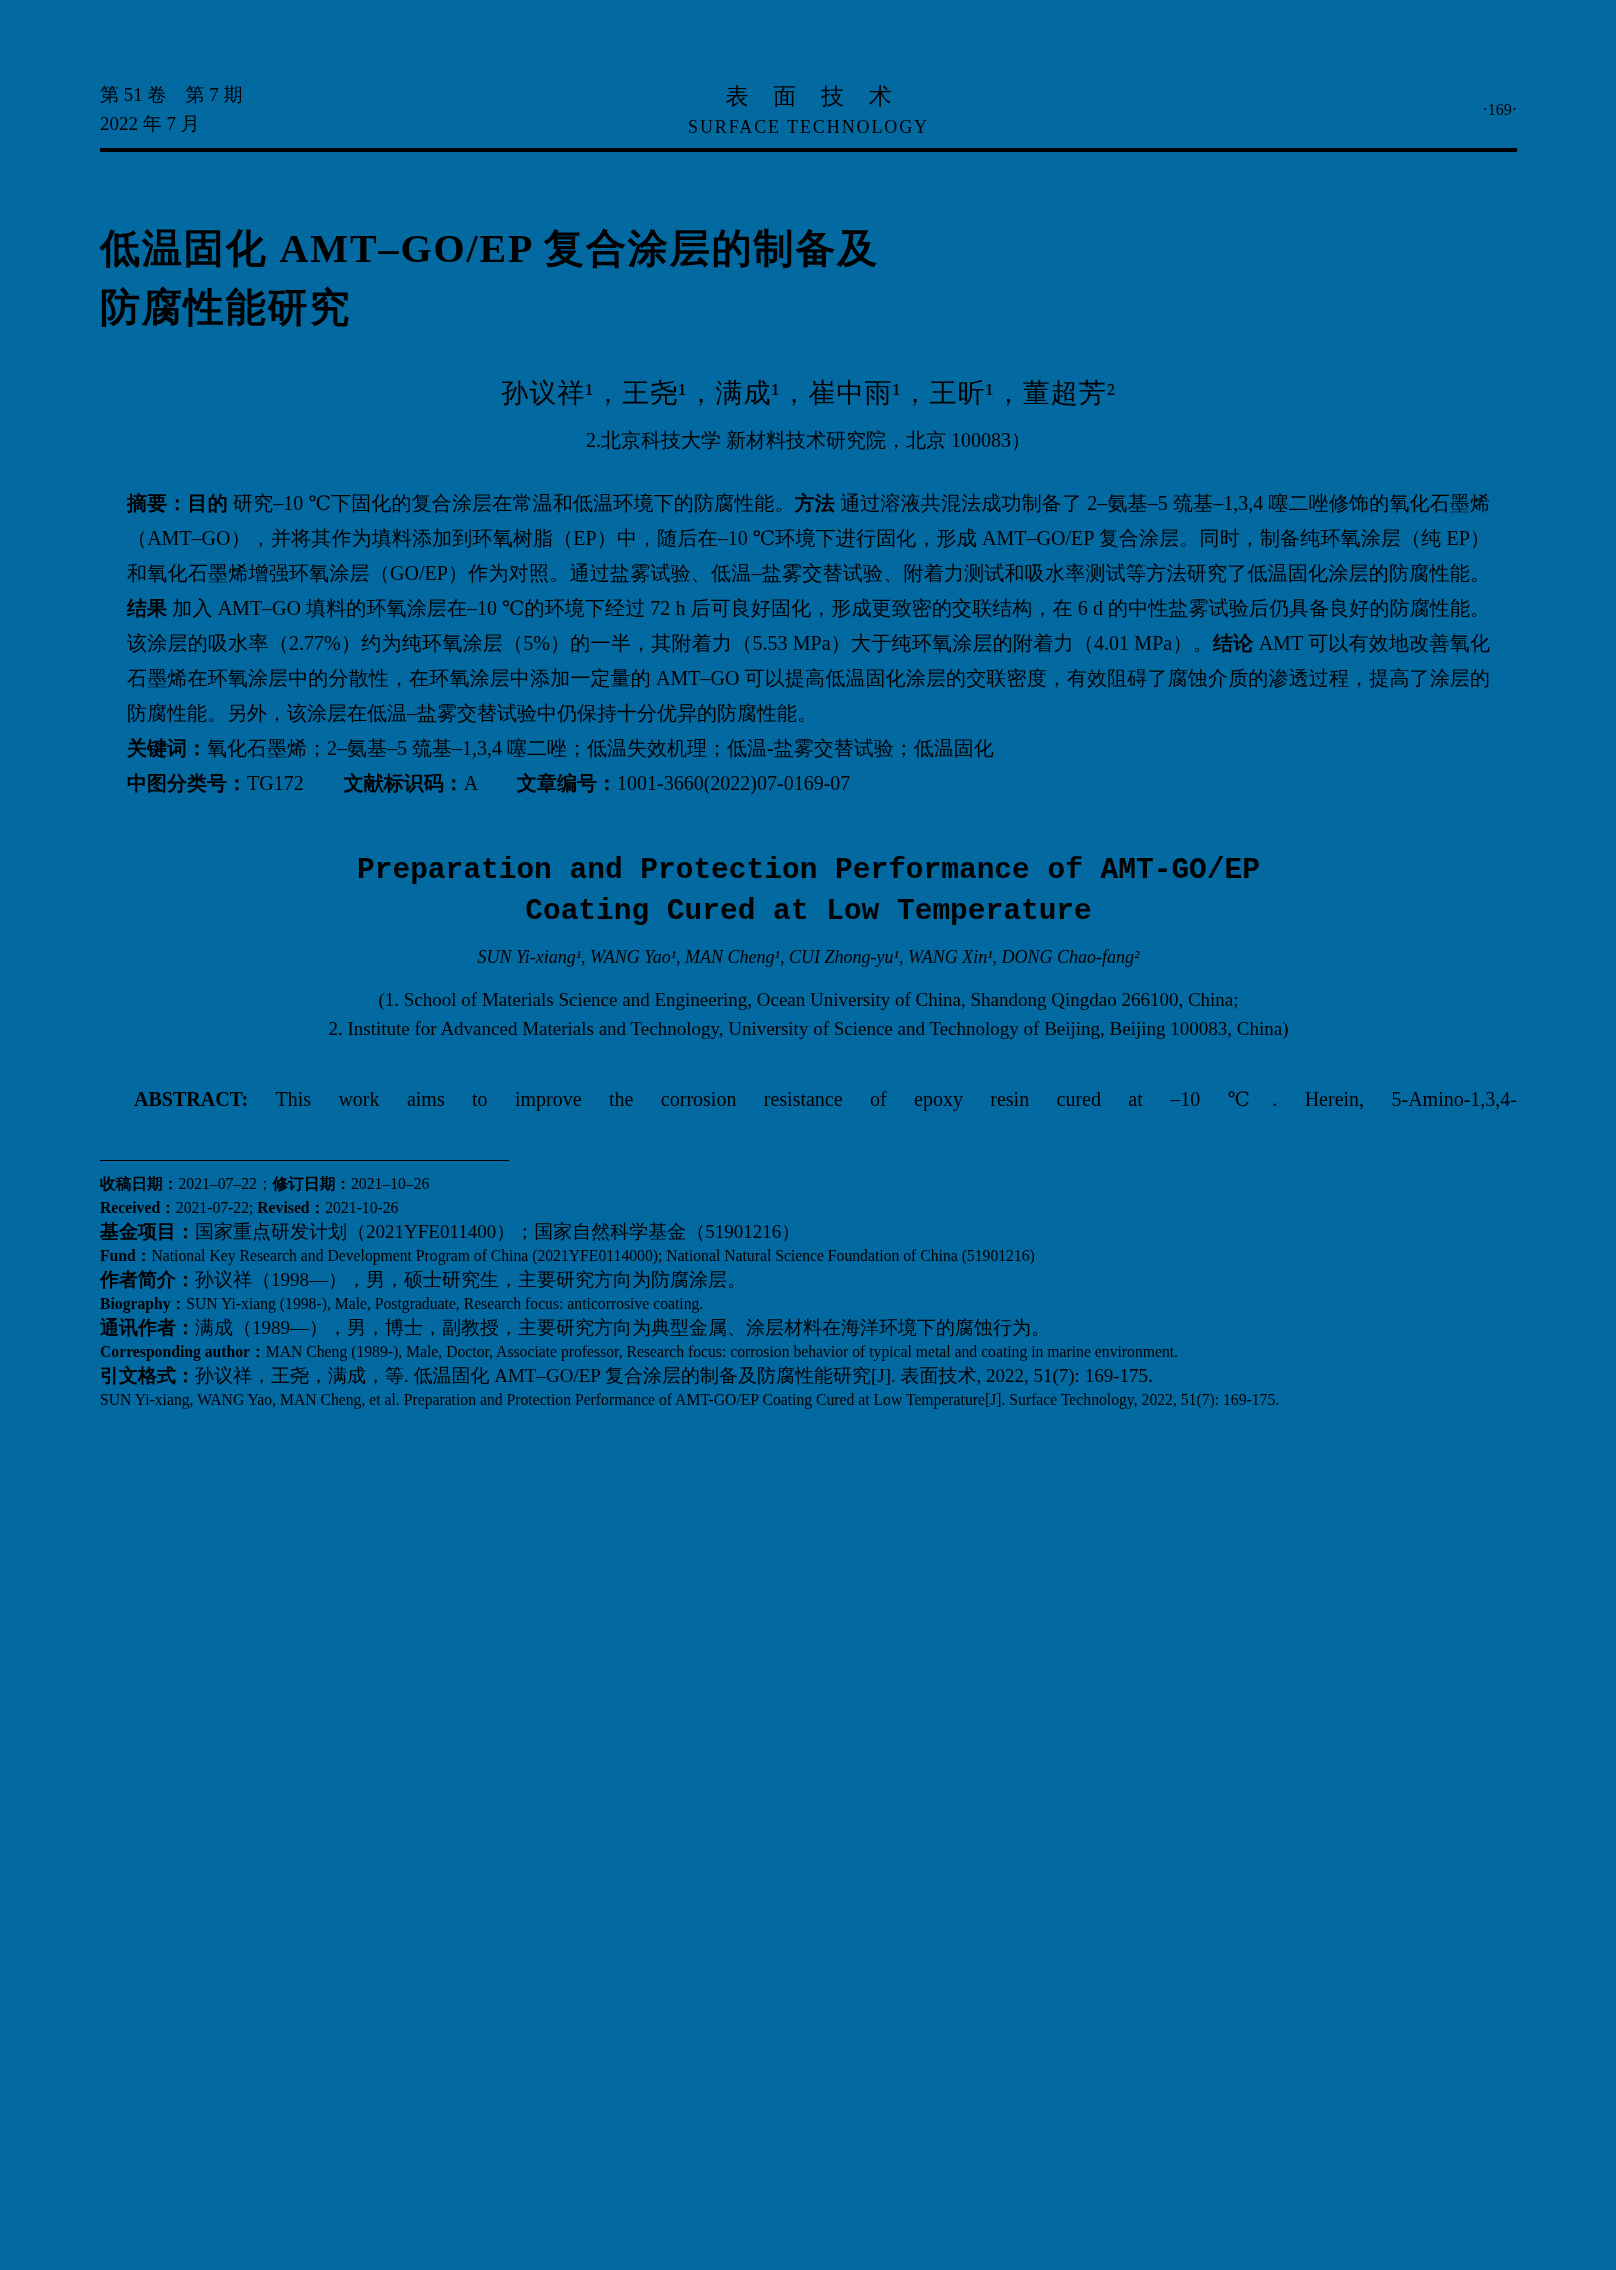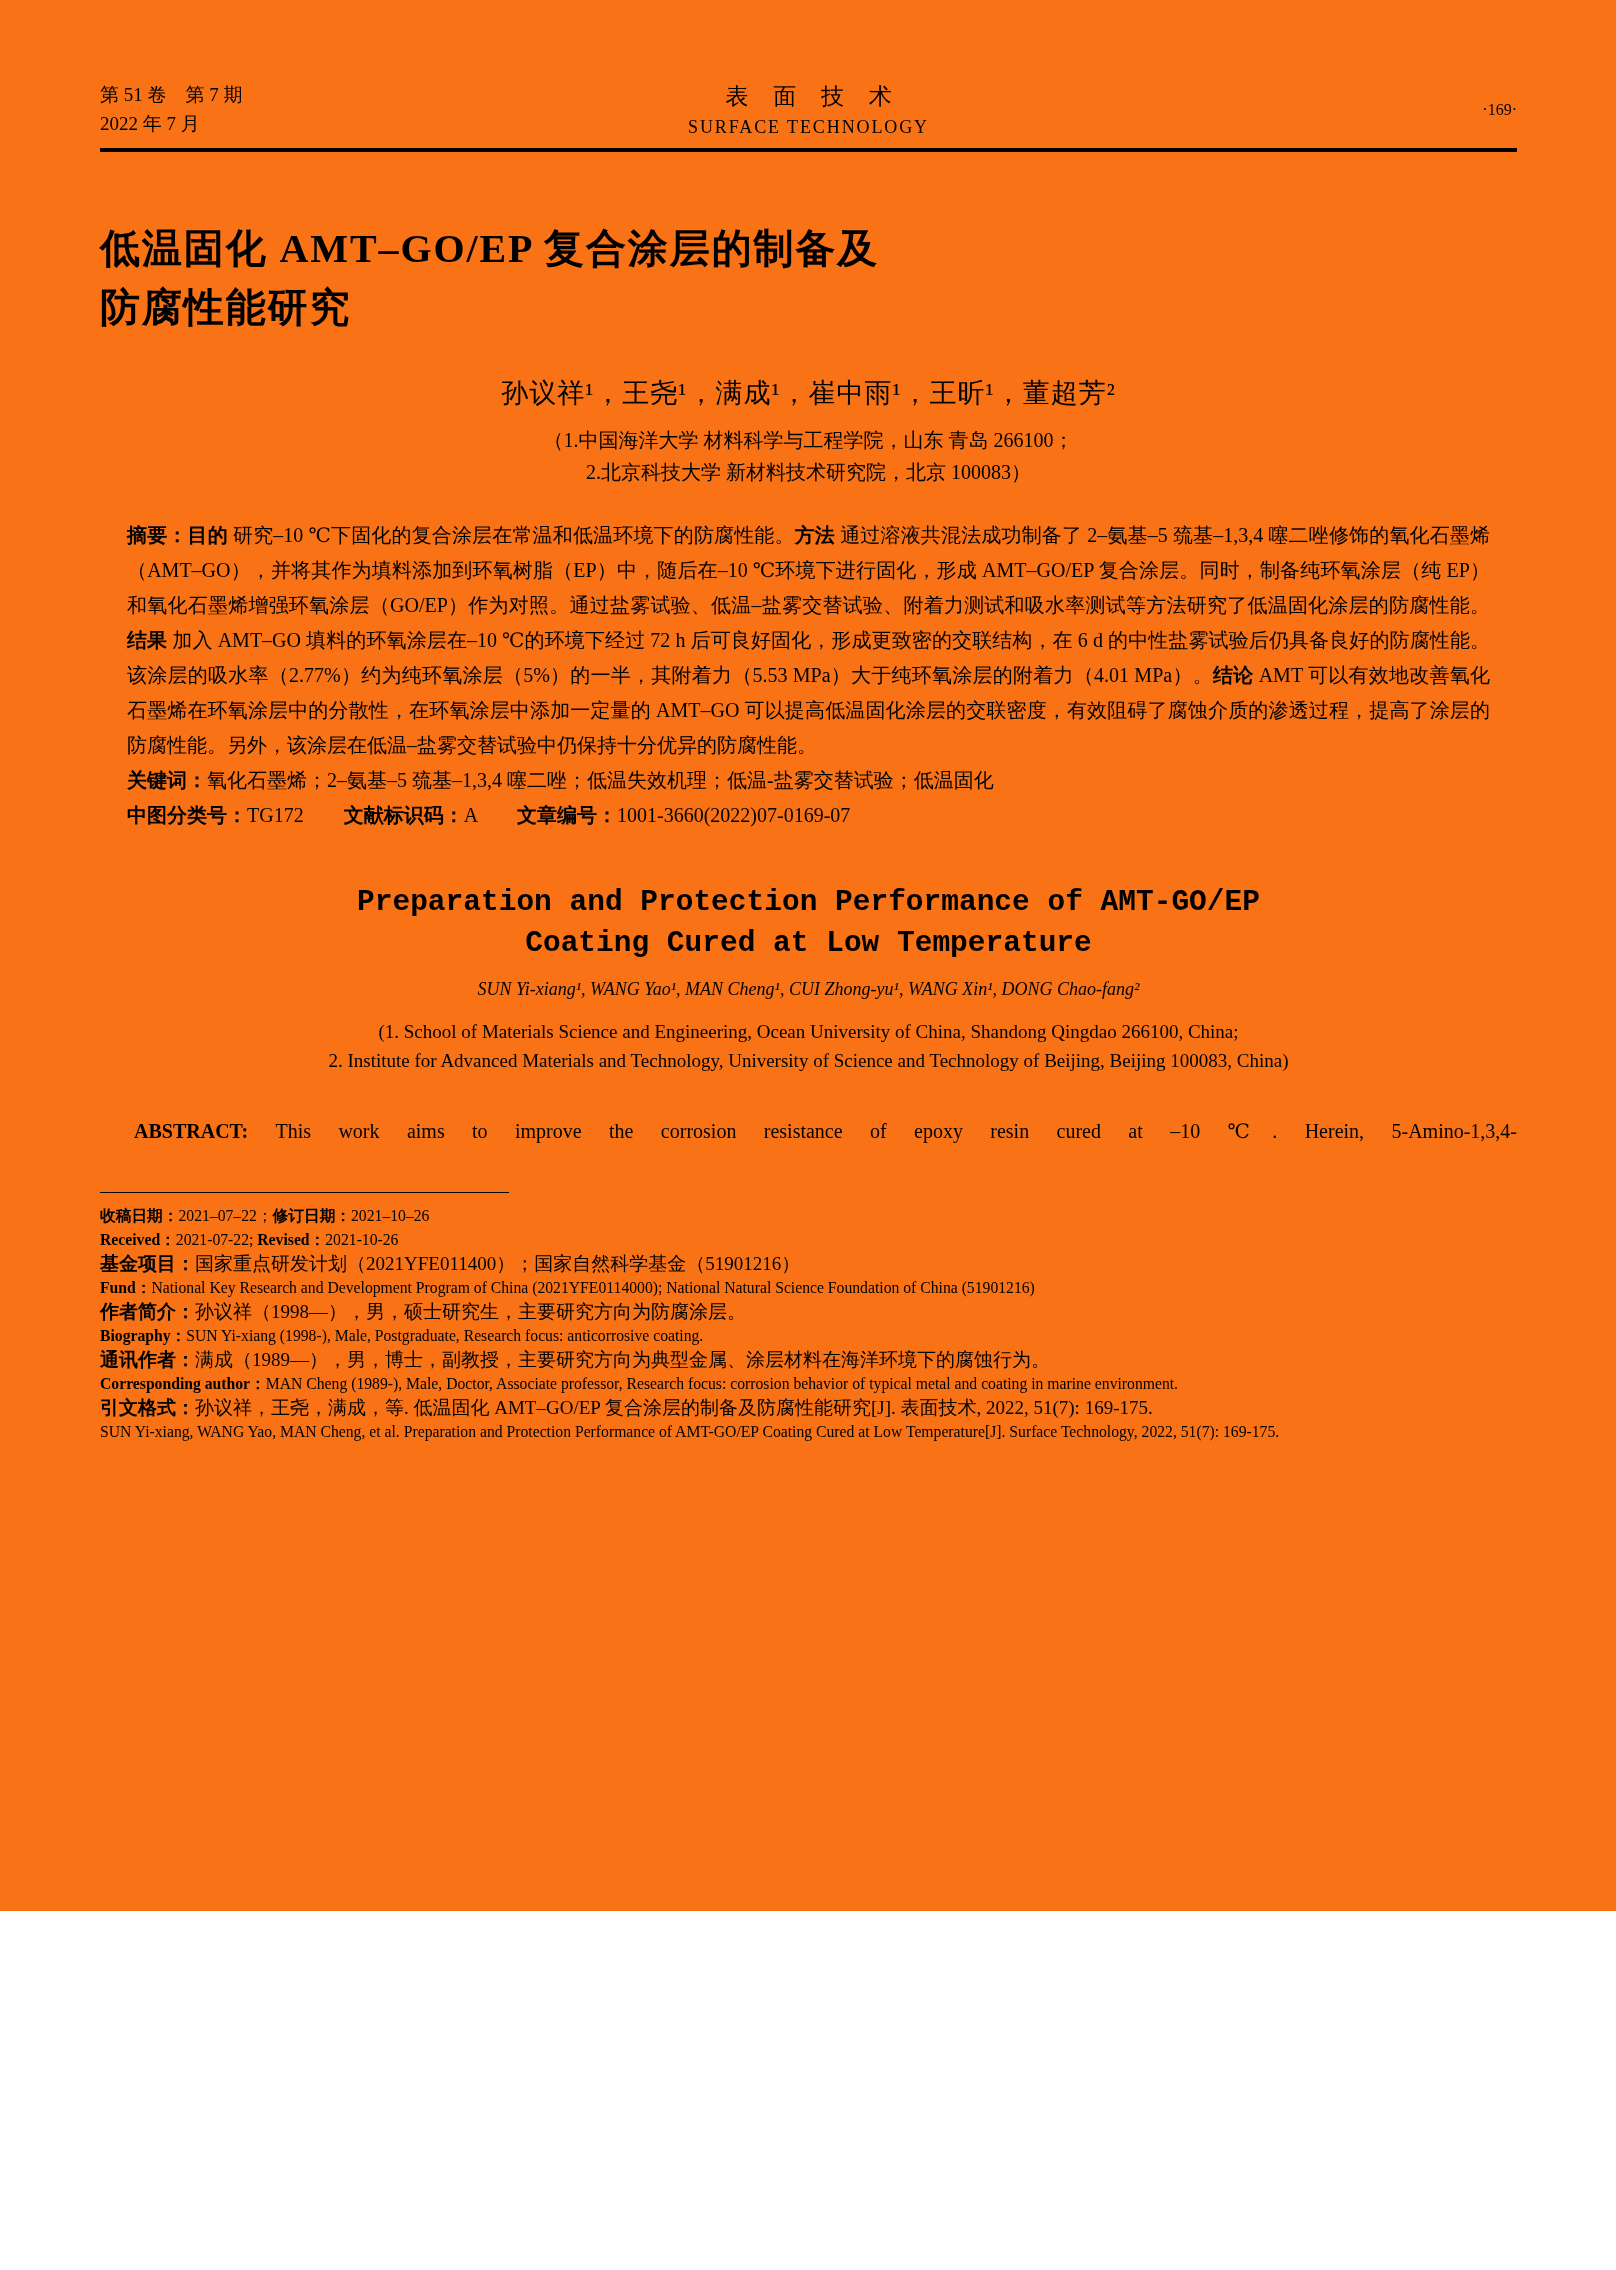--- a/index.html
+++ b/index.html
@@ -3,22 +3,22 @@
 <meta charset="utf-8">
 <style>
   * { margin: 0; padding: 0; box-sizing: border-box; }
   html, body { background: #ffffff; }
   body {
     font-family: "Liberation Serif", "DejaVu Serif", serif;
     color: #000;
   }
   #page {
     width: 1617px;
-    height: 1911px;
-    background: #f97316;
+    height: 2270px;
+    background: #0369a1;
     padding: 81px 100px 0 100px;
     position: relative;
     overflow: hidden;
   }
 
   
   .journal-header {
     display: flex;
     justify-content: space-between;
     align-items: center;
@@ -126,21 +126,20 @@
     <div class="header-page-number">·169·</div>
   </div>
 
   <h1 class="title-cn">
     <div>低温固化 AMT–GO/EP 复合涂层的制备及</div>
     <div>防腐性能研究</div>
   </h1>
 
   <div class="authors-cn">孙议祥¹，王尧¹，满成¹，崔中雨¹，王昕¹，董超芳²</div>
   <div class="affils-cn">
-    <div>（1.中国海洋大学 材料科学与工程学院，山东 青岛 266100；</div>
     <div>2.北京科技大学 新材料技术研究院，北京 100083）</div>
   </div>
 
   <div class="abstract-block">
     <p><span class="bold">摘要：</span><span class="bold">目的</span><span> 研究–10 ℃下固化的复合涂层在常温和低温环境下的防腐性能。</span><span class="bold">方法</span><span> 通过溶液共混法成功制备了 2–氨基–5 巯基–1,3,4 噻二唑修饰的氧化石墨烯（AMT–GO），并将其作为填料添加到环氧树脂（EP）中，随后在–10 ℃环境下进行固化，形成 AMT–GO/EP 复合涂层。同时，制备纯环氧涂层（纯 EP）和氧化石墨烯增强环氧涂层（GO/EP）作为对照。通过盐雾试验、低温–盐雾交替试验、附着力测试和吸水率测试等方法研究了低温固化涂层的防腐性能。</span><span class="bold">结果</span><span> 加入 AMT–GO 填料的环氧涂层在–10 ℃的环境下经过 72 h 后可良好固化，形成更致密的交联结构，在 6 d 的中性盐雾试验后仍具备良好的防腐性能。该涂层的吸水率（2.77%）约为纯环氧涂层（5%）的一半，其附着力（5.53 MPa）大于纯环氧涂层的附着力（4.01 MPa）。</span><span class="bold">结论</span><span> AMT 可以有效地改善氧化石墨烯在环氧涂层中的分散性，在环氧涂层中添加一定量的 AMT–GO 可以提高低温固化涂层的交联密度，有效阻碍了腐蚀介质的渗透过程，提高了涂层的防腐性能。另外，该涂层在低温–盐雾交替试验中仍保持十分优异的防腐性能。</span></p>
     <p><span class="bold">关键词：</span><span>氧化石墨烯；2–氨基–5 巯基–1,3,4 噻二唑；低温失效机理；低温-盐雾交替试验；低温固化</span></p>
     <p><span class="bold">中图分类号：</span><span>TG172　　</span><span class="bold">文献标识码：</span><span>A　　</span><span class="bold">文章编号：</span><span>1001-3660(2022)07-0169-07</span></p>
   </div>
 
   <h2 class="title-en">

